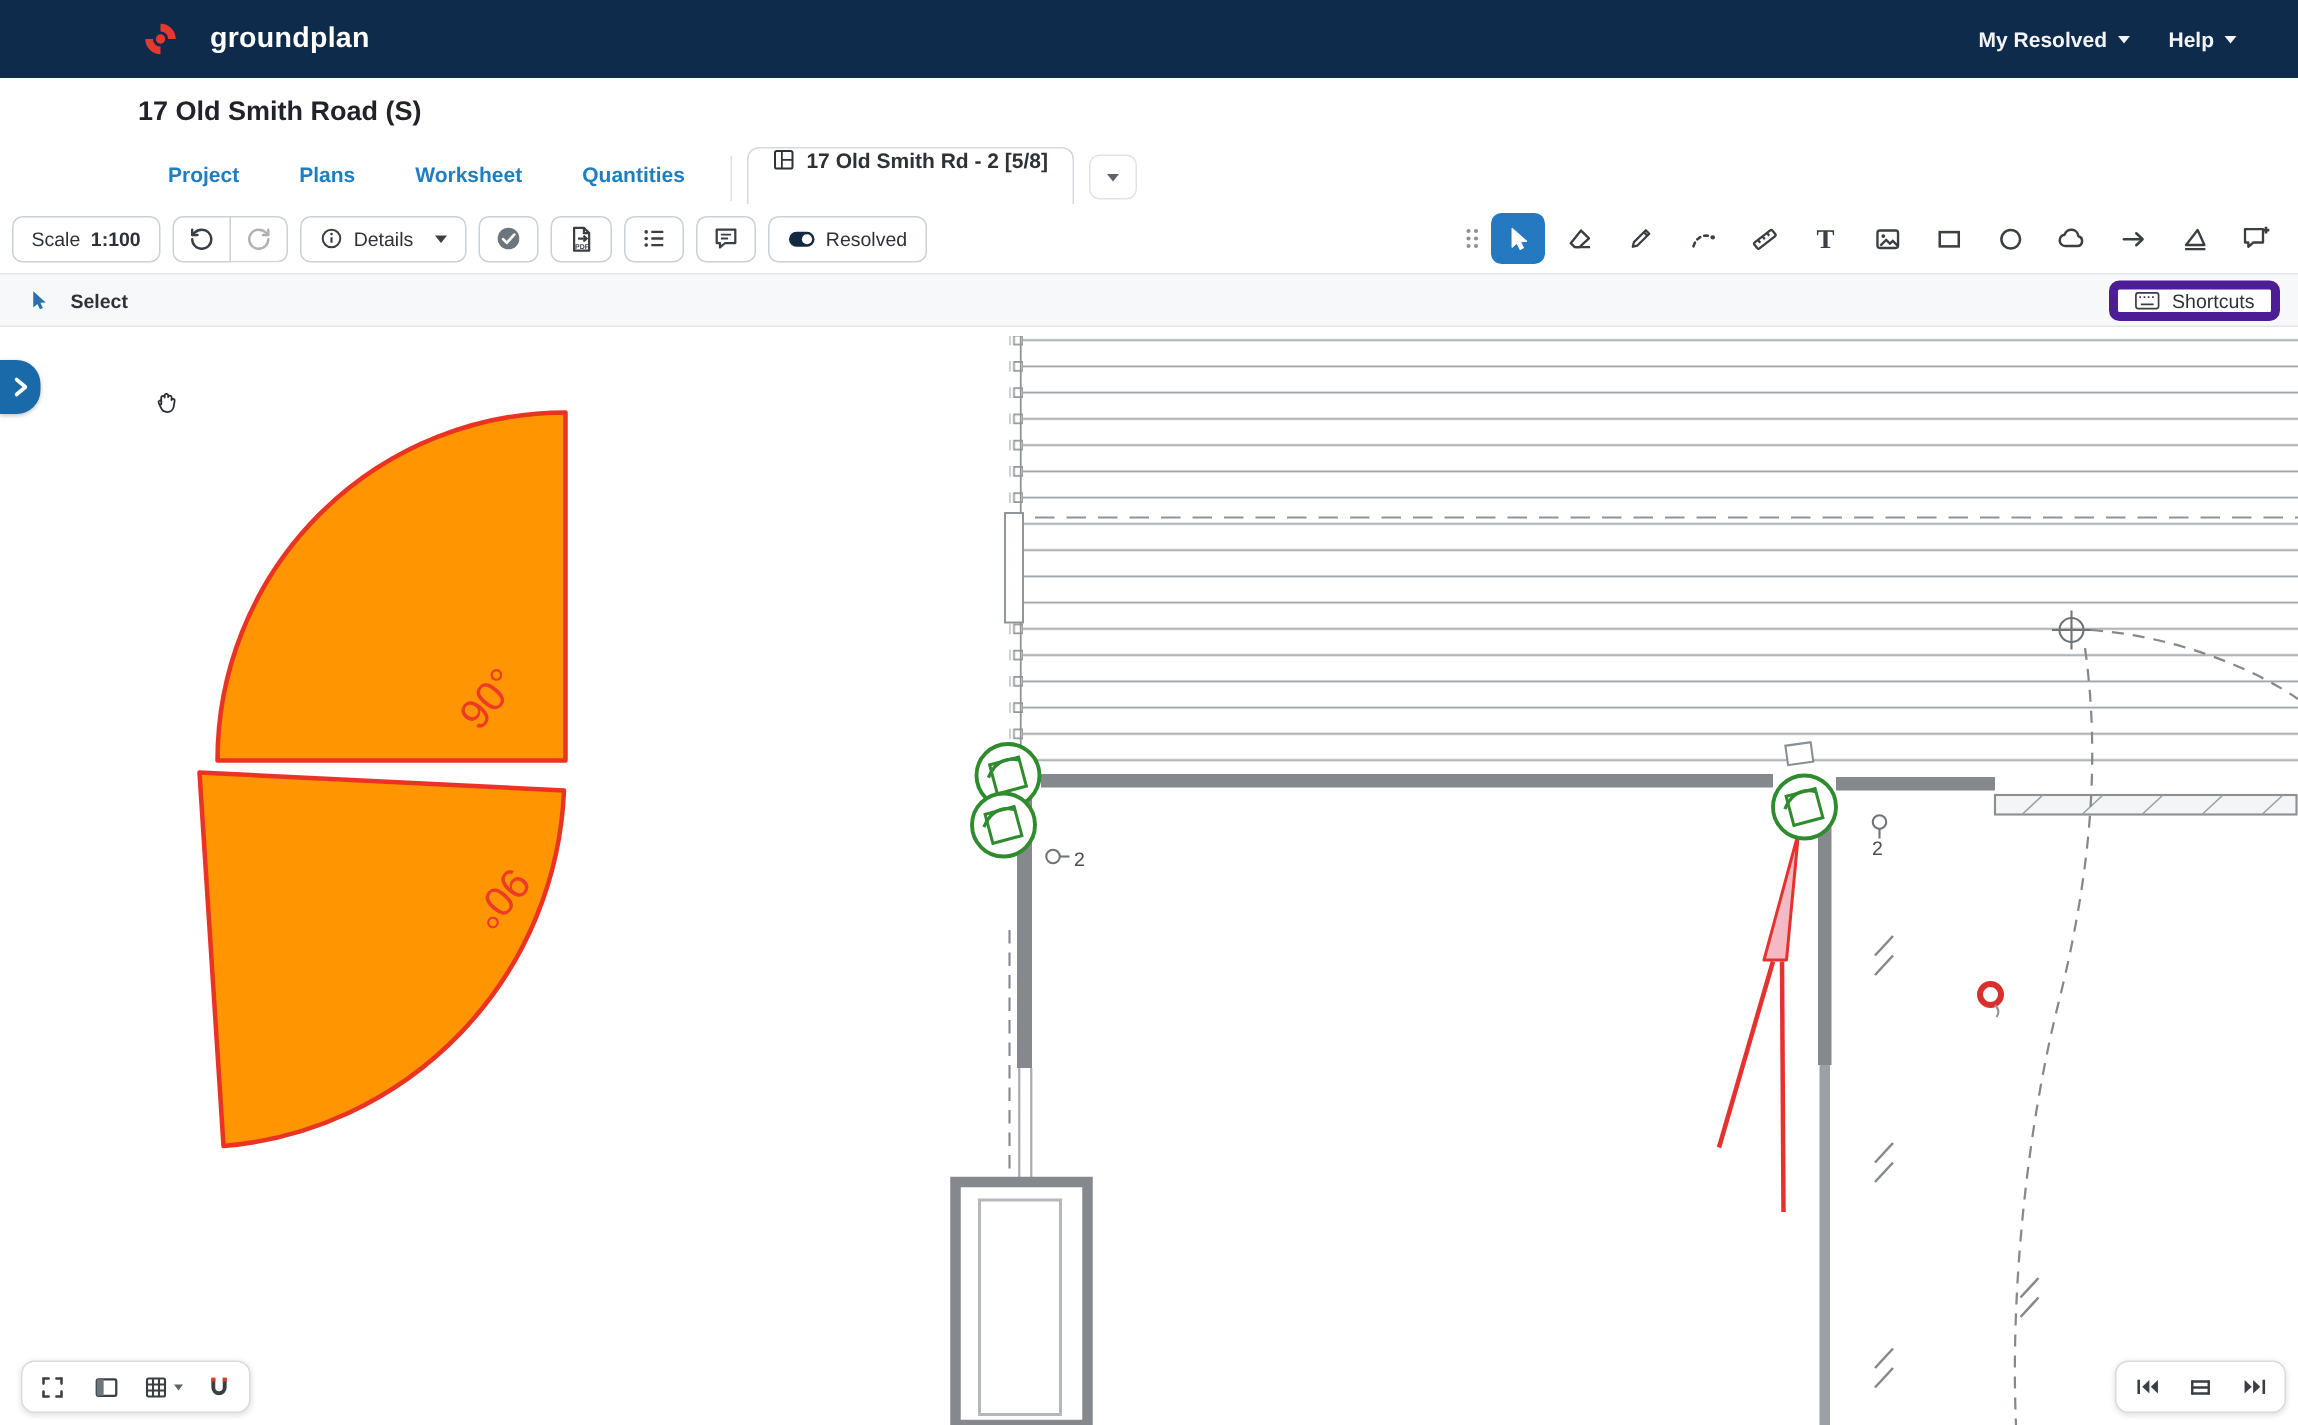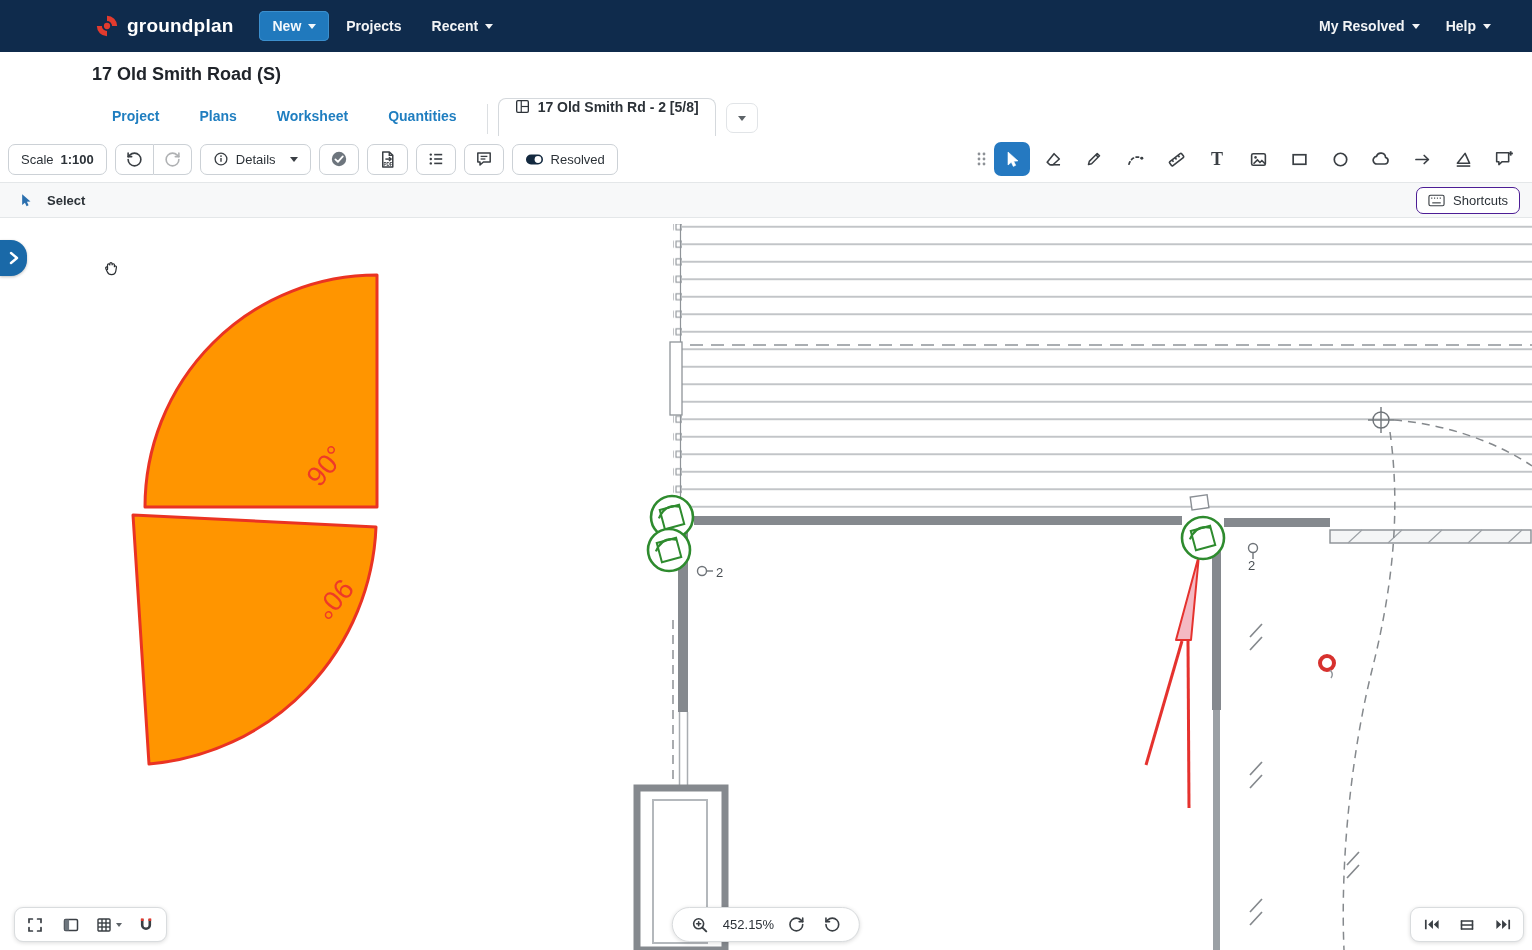--- a/index.html
+++ b/index.html
@@ -8,21 +8,21 @@
     font-family: "Liberation Sans", sans-serif;
     background:#fff; color:#23272c; overflow:hidden;
   }
   .app { width:1532px; height:950px; display:flex; flex-direction:column; position:relative; }
 
   
   .topbar {
     height:52px; background:#0f2b4c; display:flex; align-items:center;
     padding:0 28px 0 95px; color:#fff; flex:0 0 52px;
   }
-  .brand { display:flex; align-items:center; gap:8px; cursor:pointer; }
+  .brand { display:flex; align-items:center; gap:21px; cursor:pointer; }
   .brand-text { font-size:19px; font-weight:700; letter-spacing:.2px; color:#fff; }
   .main-nav { display:flex; align-items:center; margin-left:26px; gap:4px; }
   .nav-btn, .nav-link {
     background:transparent; border:none; color:rgba(255,255,255,.95);
     font-size:14px; font-weight:600; padding:7px 13px; border-radius:5px;
     display:flex; align-items:center; cursor:pointer; font-family:inherit;
   }
   .nav-btn.primary { background:#2079bd; box-shadow:inset 0 0 0 1px #3c8fcd; }
   .caret {
     width:0; height:0; border-left:4px solid transparent; border-right:4px solid transparent;
@@ -74,21 +74,21 @@
   .drag-dots { width:16px; display:flex; align-items:center; justify-content:center; cursor:grab; }
   .text-glyph { font-size:18px; font-weight:700; font-family:"Liberation Serif", serif; }
 
   
   .mode-bar {
     height:36px; flex:0 0 36px; background:#f7f8f9; border-top:1px solid #e4e7e9; border-bottom:1px solid #e4e7e9;
     display:flex; align-items:center; padding:0 12px 0 18px; gap:14px;
   }
   .mode-label { font-size:13px; color:#2c3238; font-weight:700; }
   .shortcuts-btn {
-    margin-left:auto; height:27px; background:#fff; border:1px solid #4c1d95; border-radius:7px;
+    margin-left:auto; height:27px; background:#fff; border:6px solid #4c1d95; border-radius:7px;
     display:flex; align-items:center; gap:8px; padding:0 11px; font-size:13px; color:#2c3238;
     cursor:pointer; font-family:inherit;
   }
 
   
   .canvas { position:relative; flex:1; background:#fff; overflow:hidden; }
   .plan-svg { position:absolute; inset:0; }
 
   .expand-tab {
     position:absolute; left:0; top:22px; width:27px; height:36px; background:#1a69a8;
@@ -120,33 +120,20 @@
 
   <header class="topbar">
     <div class="brand">
       <svg width="24" height="24" viewBox="0 0 26 26">
         <path d="M13 2 a11 11 0 0 1 11 11 h-5.5 a5.5 5.5 0 0 0 -5.5-5.5 z" fill="#e23b2e"></path>
         <path d="M13 24 a11 11 0 0 1 -11-11 h5.5 a5.5 5.5 0 0 0 5.5 5.5 z" fill="#e23b2e"></path>
         <circle cx="13" cy="13" r="3.4" fill="#e23b2e"></circle>
       </svg>
       <span class="brand-text">groundplan</span>
     </div>
-    <nav class="main-nav">
-      <button class="nav-btn primary">
-        <span>New</span>
-        <span class="caret"></span>
-      </button>
-      <button class="nav-link">
-        <span>Projects</span>
-      </button>
-      <button class="nav-link">
-        <span>Recent</span>
-        <span class="caret"></span>
-      </button>
-    </nav>
     <div class="spacer"></div>
     <button class="nav-link">
       <span>My Resolved</span>
       <span class="caret"></span>
     </button>
     <button class="nav-link">
       <span>Help</span>
       <span class="caret"></span>
     </button>
   </header>
@@ -502,43 +489,20 @@
       </button>
       <button class="fb-btn">
         <svg width="18" height="18" viewBox="0 0 18 18">
           <path d="M5.2 3 v6 a3.8 3.8 0 0 0 7.6 0 V3" fill="none" stroke="#3a3f44" stroke-width="2.6"></path>
           <rect x="3.9" y="2.4" width="2.7" height="2.6" fill="#e03a2f"></rect>
           <rect x="11.5" y="2.4" width="2.7" height="2.6" fill="#e03a2f"></rect>
         </svg>
       </button>
     </div>
 
-    <div class="float-bar zoom-bar">
-      <button class="fb-btn" style="min-width:24px">
-        <svg width="18" height="18" viewBox="0 0 18 18" fill="none" stroke="#3a3f44" stroke-width="1.6" stroke-linecap="round">
-          <circle cx="7.8" cy="7.8" r="5"></circle>
-          <line x1="11.6" y1="11.6" x2="15.4" y2="15.4" stroke-width="2"></line>
-          <line x1="7.8" y1="5.8" x2="7.8" y2="9.8"></line>
-            <line x1="5.8" y1="7.8" x2="9.8" y2="7.8"></line>
-        </svg>
-      </button>
-      <span class="zoom-text">452.15%</span>
-      <button class="fb-btn" style="min-width:24px">
-        <svg width="17" height="17" viewBox="0 0 18 18" fill="none" stroke="#3a3f44" stroke-width="1.7" stroke-linecap="round" stroke-linejoin="round">
-          <path d="M15.75 9a6.75 6.75 0 1 1-6.75-6.75c1.89 0 3.7.75 5.06 2.06L15.75 6"></path>
-          <path d="M15.75 2.25v3.75h-3.75"></path>
-        </svg>
-      </button>
-      <button class="fb-btn" style="min-width:24px">
-        <svg width="17" height="17" viewBox="0 0 18 18" fill="none" stroke="#3a3f44" stroke-width="1.7" stroke-linecap="round" stroke-linejoin="round">
-          <path d="M2.25 9a6.75 6.75 0 1 0 6.75-6.75c-1.89 0-3.7.75-5.06 2.06L2.25 6"></path>
-          <path d="M2.25 2.25v3.75h3.75"></path>
-        </svg>
-      </button>
-    </div>
 
     <div class="float-bar br-bar">
       <button class="fb-btn">
         <svg width="19" height="19" viewBox="0 0 20 19">
           <line x1="4" y1="4.5" x2="4" y2="14.5" stroke="#3a3f44" stroke-width="1.8"></line>
           <polygon points="11.5,4.7 6.5,9.5 11.5,14.3" fill="#3a3f44"></polygon>
           <polygon points="17.5,4.7 12.5,9.5 17.5,14.3" fill="#3a3f44"></polygon>
         </svg>
       </button>
       <button class="fb-btn">

